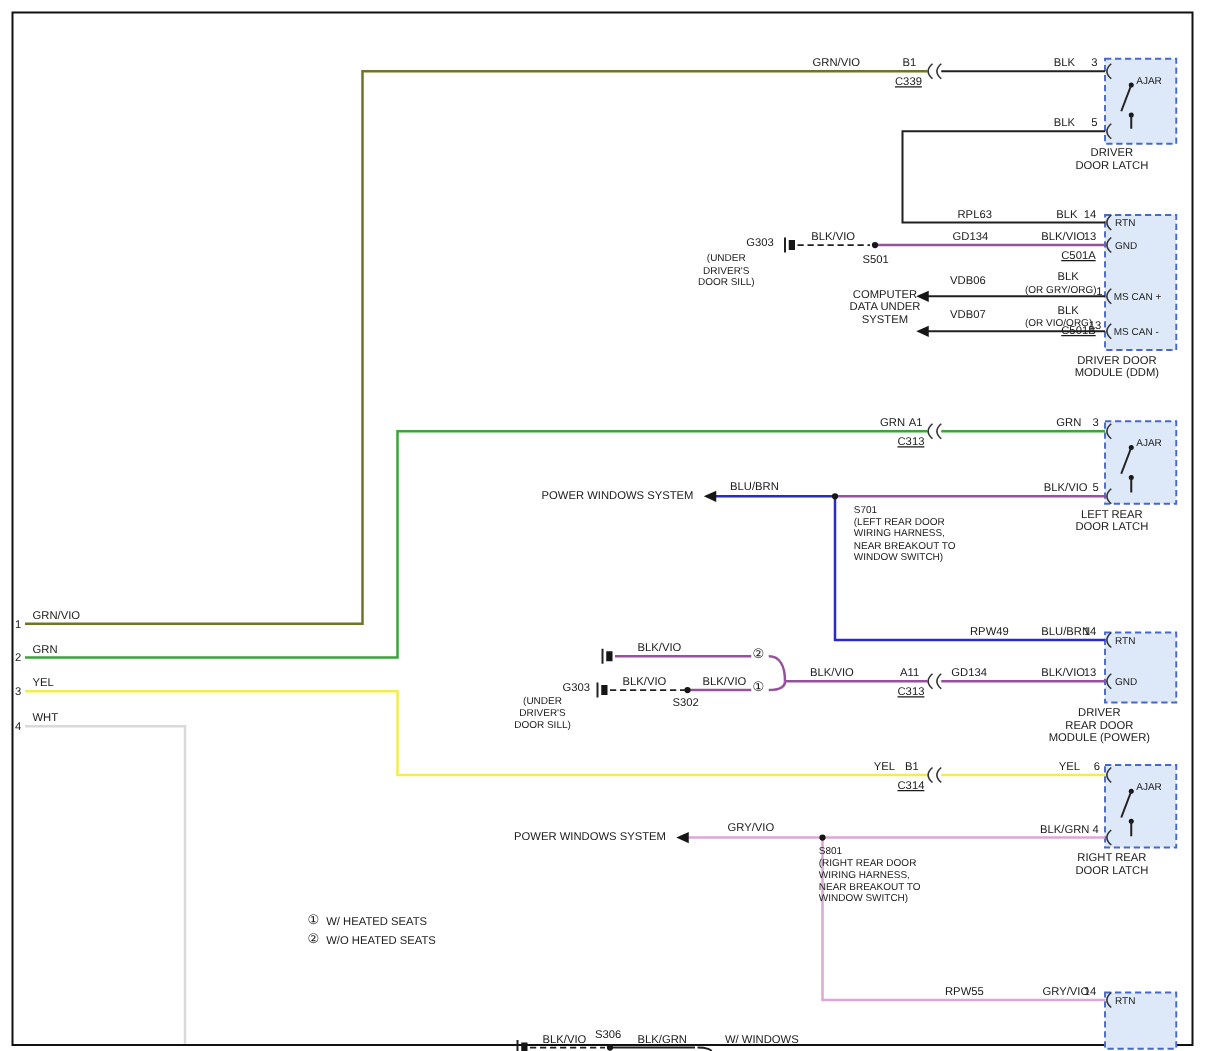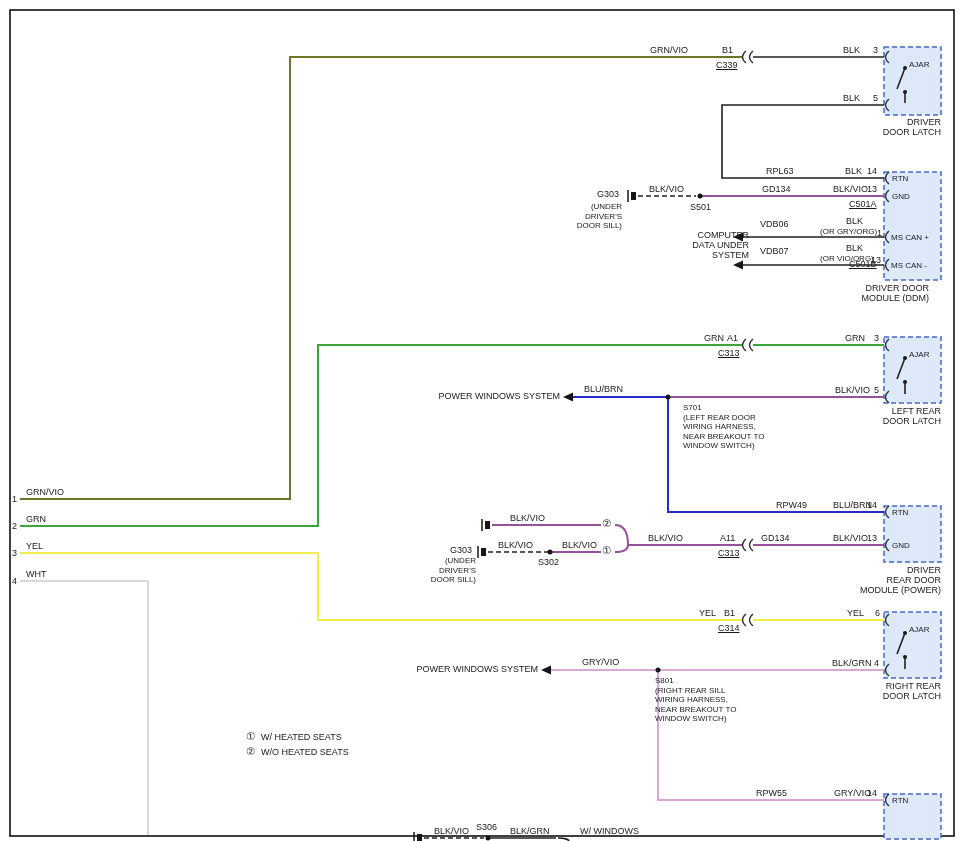--- a/index.html
+++ b/index.html
@@ -2,21 +2,21 @@
 <html style="--c-blk: #202020; --c-grn_vio: #6f7426; --c-grn: #3aa53a; --c-yel: #f2ec4c; --c-wht: #d9d9d9; --c-blu_brn: #2a2ac8; --c-blk_vio: #96519b; --c-gry_vio: #dba7d7; --c-box_fill: #dde8f8; --c-box_border: #4668c9;"><head>
 <meta charset="utf-8">
 <style>
   *{margin:0;padding:0;box-sizing:border-box}
   html,body{background:#fff}
   body{font-family:"Liberation Sans",sans-serif;color:#1a1a1a}
   .stage{position:relative;width:964px;height:841px;background:#fff;overflow:hidden}
   .stage svg{position:absolute;left:0;top:0}
   .lbl{position:absolute;font-size:9px;line-height:10px;white-space:nowrap;color:#1a1a1a}
   .sm{font-size:8px;line-height:9.5px}
-  .tr{text-align:right;white-space:normal}
+  .tr{text-align:center;white-space:normal}
   .tr span{display:block;white-space:nowrap}
   .blockl span{display:block;white-space:nowrap}
   .ul{text-decoration:underline;cursor:pointer}
   .circ{font-size:10.5px;line-height:11px}
   
   .w{fill:none;stroke-linejoin:miter;stroke-linecap:butt;stroke-width:2}
   .w.blk{stroke:var(--c-blk,#202020);stroke-width:1.6}
   .w.dash{stroke:var(--c-blk,#202020);stroke-width:1.4;stroke-dasharray:5 3}
   .w.grnvio{stroke:var(--c-grn_vio,#6f7426)}
   .w.grn{stroke:var(--c-grn,#3aa53a)}
@@ -211,21 +211,21 @@
   <span class="lbl" style="left:877px;top:228px">1</span>
   <span class="lbl" style="left:760px;top:246px">VDB07</span>
   <span class="lbl" style="left:846px;top:243px">BLK</span>
   <span class="lbl sm" style="left:820px;top:254px">(OR VIO/ORG)</span>
   <span class="lbl" style="left:871px;top:255px">13</span>
   <span class="lbl ul" style="left:849px;top:259px">C501B</span>
   <span class="lbl sm" style="left:892px;top:174px">RTN</span>
   <span class="lbl sm" style="left:892px;top:192px">GND</span>
   <span class="lbl sm" style="left:891px;top:233px">MS CAN +</span>
   <span class="lbl sm" style="left:891px;top:261px">MS CAN -</span>
-  <div class="lbl tr" style="left:806px;top:283px;width:123px">
+  <div class="lbl tr" style="left:832px;top:283px;width:123px">
     <span>DRIVER DOOR</span>
     <span>MODULE (DDM)</span>
   </div>
 
   <span class="lbl" style="left:704px;top:333px">GRN</span>
   <span class="lbl" style="left:727px;top:333px">A1</span>
   <span class="lbl ul" style="left:718px;top:348px">C313</span>
   <span class="lbl" style="left:845px;top:333px">GRN</span>
   <span class="lbl" style="left:874px;top:333px">3</span>
   <span class="lbl" style="left:835px;top:385px">BLK/VIO</span>
@@ -283,21 +283,21 @@
   <span class="lbl" style="left:875px;top:608px">6</span>
   <span class="lbl" style="left:832px;top:658px">BLK/GRN</span>
   <span class="lbl" style="left:874px;top:658px">4</span>
   <span class="lbl sm" style="left:909px;top:625px">AJAR</span>
   <div class="lbl tr" style="left:406px;top:664px;width:132px">
     <span>POWER WINDOWS SYSTEM</span>
   </div>
   <span class="lbl" style="left:582px;top:657px">GRY/VIO</span>
   <div class="lbl sm blockl" style="left:655px;top:676px">
     <span>S801</span>
-    <span>(RIGHT REAR SILL</span>
+    <span>(RIGHT REAR DOOR</span>
     <span>WIRING HARNESS,</span>
     <span>NEAR BREAKOUT TO</span>
     <span>WINDOW SWITCH)</span>
   </div>
   <div class="lbl tr" style="left:838px;top:681px;width:103px">
     <span>RIGHT REAR</span>
     <span>DOOR LATCH</span>
   </div>
 
   <span class="lbl" style="left:756px;top:788px">RPW55</span>

